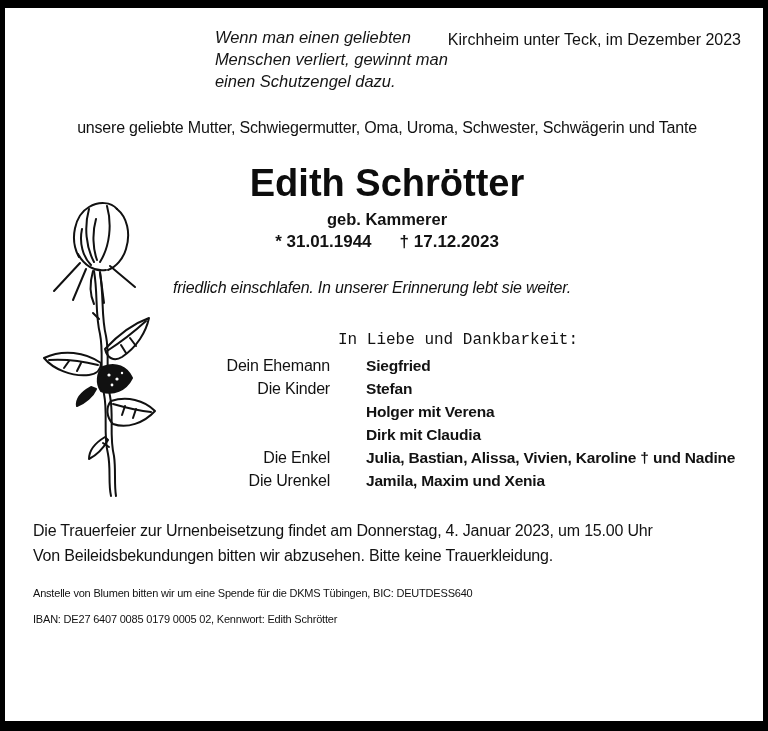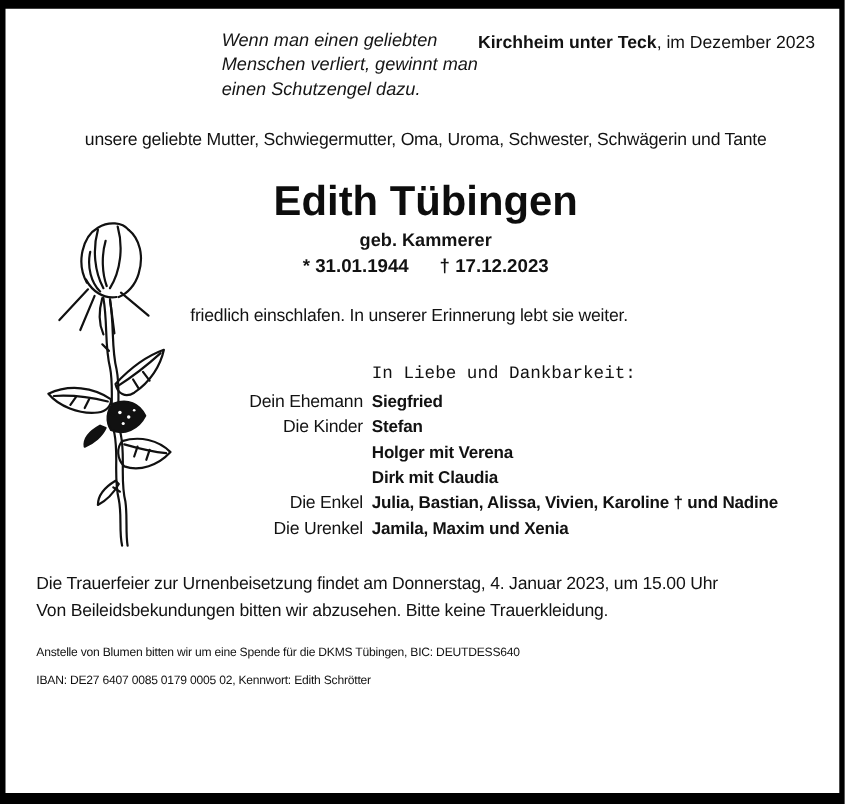--- a/index.html
+++ b/index.html
@@ -24,21 +24,21 @@
     align-items: flex-start;
   }
   .epigraph {
     font-style: italic;
     font-weight: 500;
     font-size: 16.5px;
     line-height: 22px;
     color: #151515;
   }
   .dateline { font-size: 16px; padding-top: 5px; white-space: nowrap; }
-  .dateline .place { font-weight: bold; }
+  .dateline .place { font-weight: normal; }
 
   .intro {
     margin-top: 22px;
     text-align: center;
     font-size: 16px;
     letter-spacing: -0.2px;
     line-height: 27px;
     white-space: nowrap;
   }
 
@@ -63,29 +63,30 @@
     justify-content: center;
     gap: 28px;
     font-size: 17px;
     font-weight: bold;
   }
 
   .peaceful {
     margin: 27px 0 0 140px;
     font-size: 16px;
     letter-spacing: -0.2px;
+    font-style: italic;
   }
 
   .tribute-heading {
     margin: 34px 0 0 305px;
     font-size: 16px;
     font-family: Liberation Mono, monospace;
   }
   .family { margin: 5px 0 0 177px; }
-  .family-row { display: flex; line-height: 23px; }
+  .family-row { display: flex; line-height: 23px; gap: 28px; }
   .family-label {
     width: 120px;
     text-align: right;
     font-size: 16px;
     flex: none;
     letter-spacing: -0.2px;
   }
   .family-names {
     margin-left: 8px;
     font-size: 15.5px;
@@ -175,21 +176,21 @@
       </div>
       <div class="dateline">
         <span class="place">Kirchheim unter Teck</span><span>, im Dezember 2023</span>
       </div>
     </div>
 
     <div class="intro">
       <div class="nowrap-line">unsere geliebte Mutter, Schwiegermutter, Oma, Uroma, Schwester, Schwägerin und Tante</div>
     </div>
 
-    <div class="name">Edith Tübingen</div>
+    <div class="name">Edith Schrötter</div>
     <div class="maiden">geb. Kammerer</div>
     <div class="dates">
       <span>* 31.01.1944</span>
       <span>† 17.12.2023</span>
     </div>
 
     <div class="peaceful">friedlich einschlafen. In unserer Erinnerung lebt sie weiter.</div>
 
     <div class="tribute-heading">In Liebe und Dankbarkeit:</div>
 

